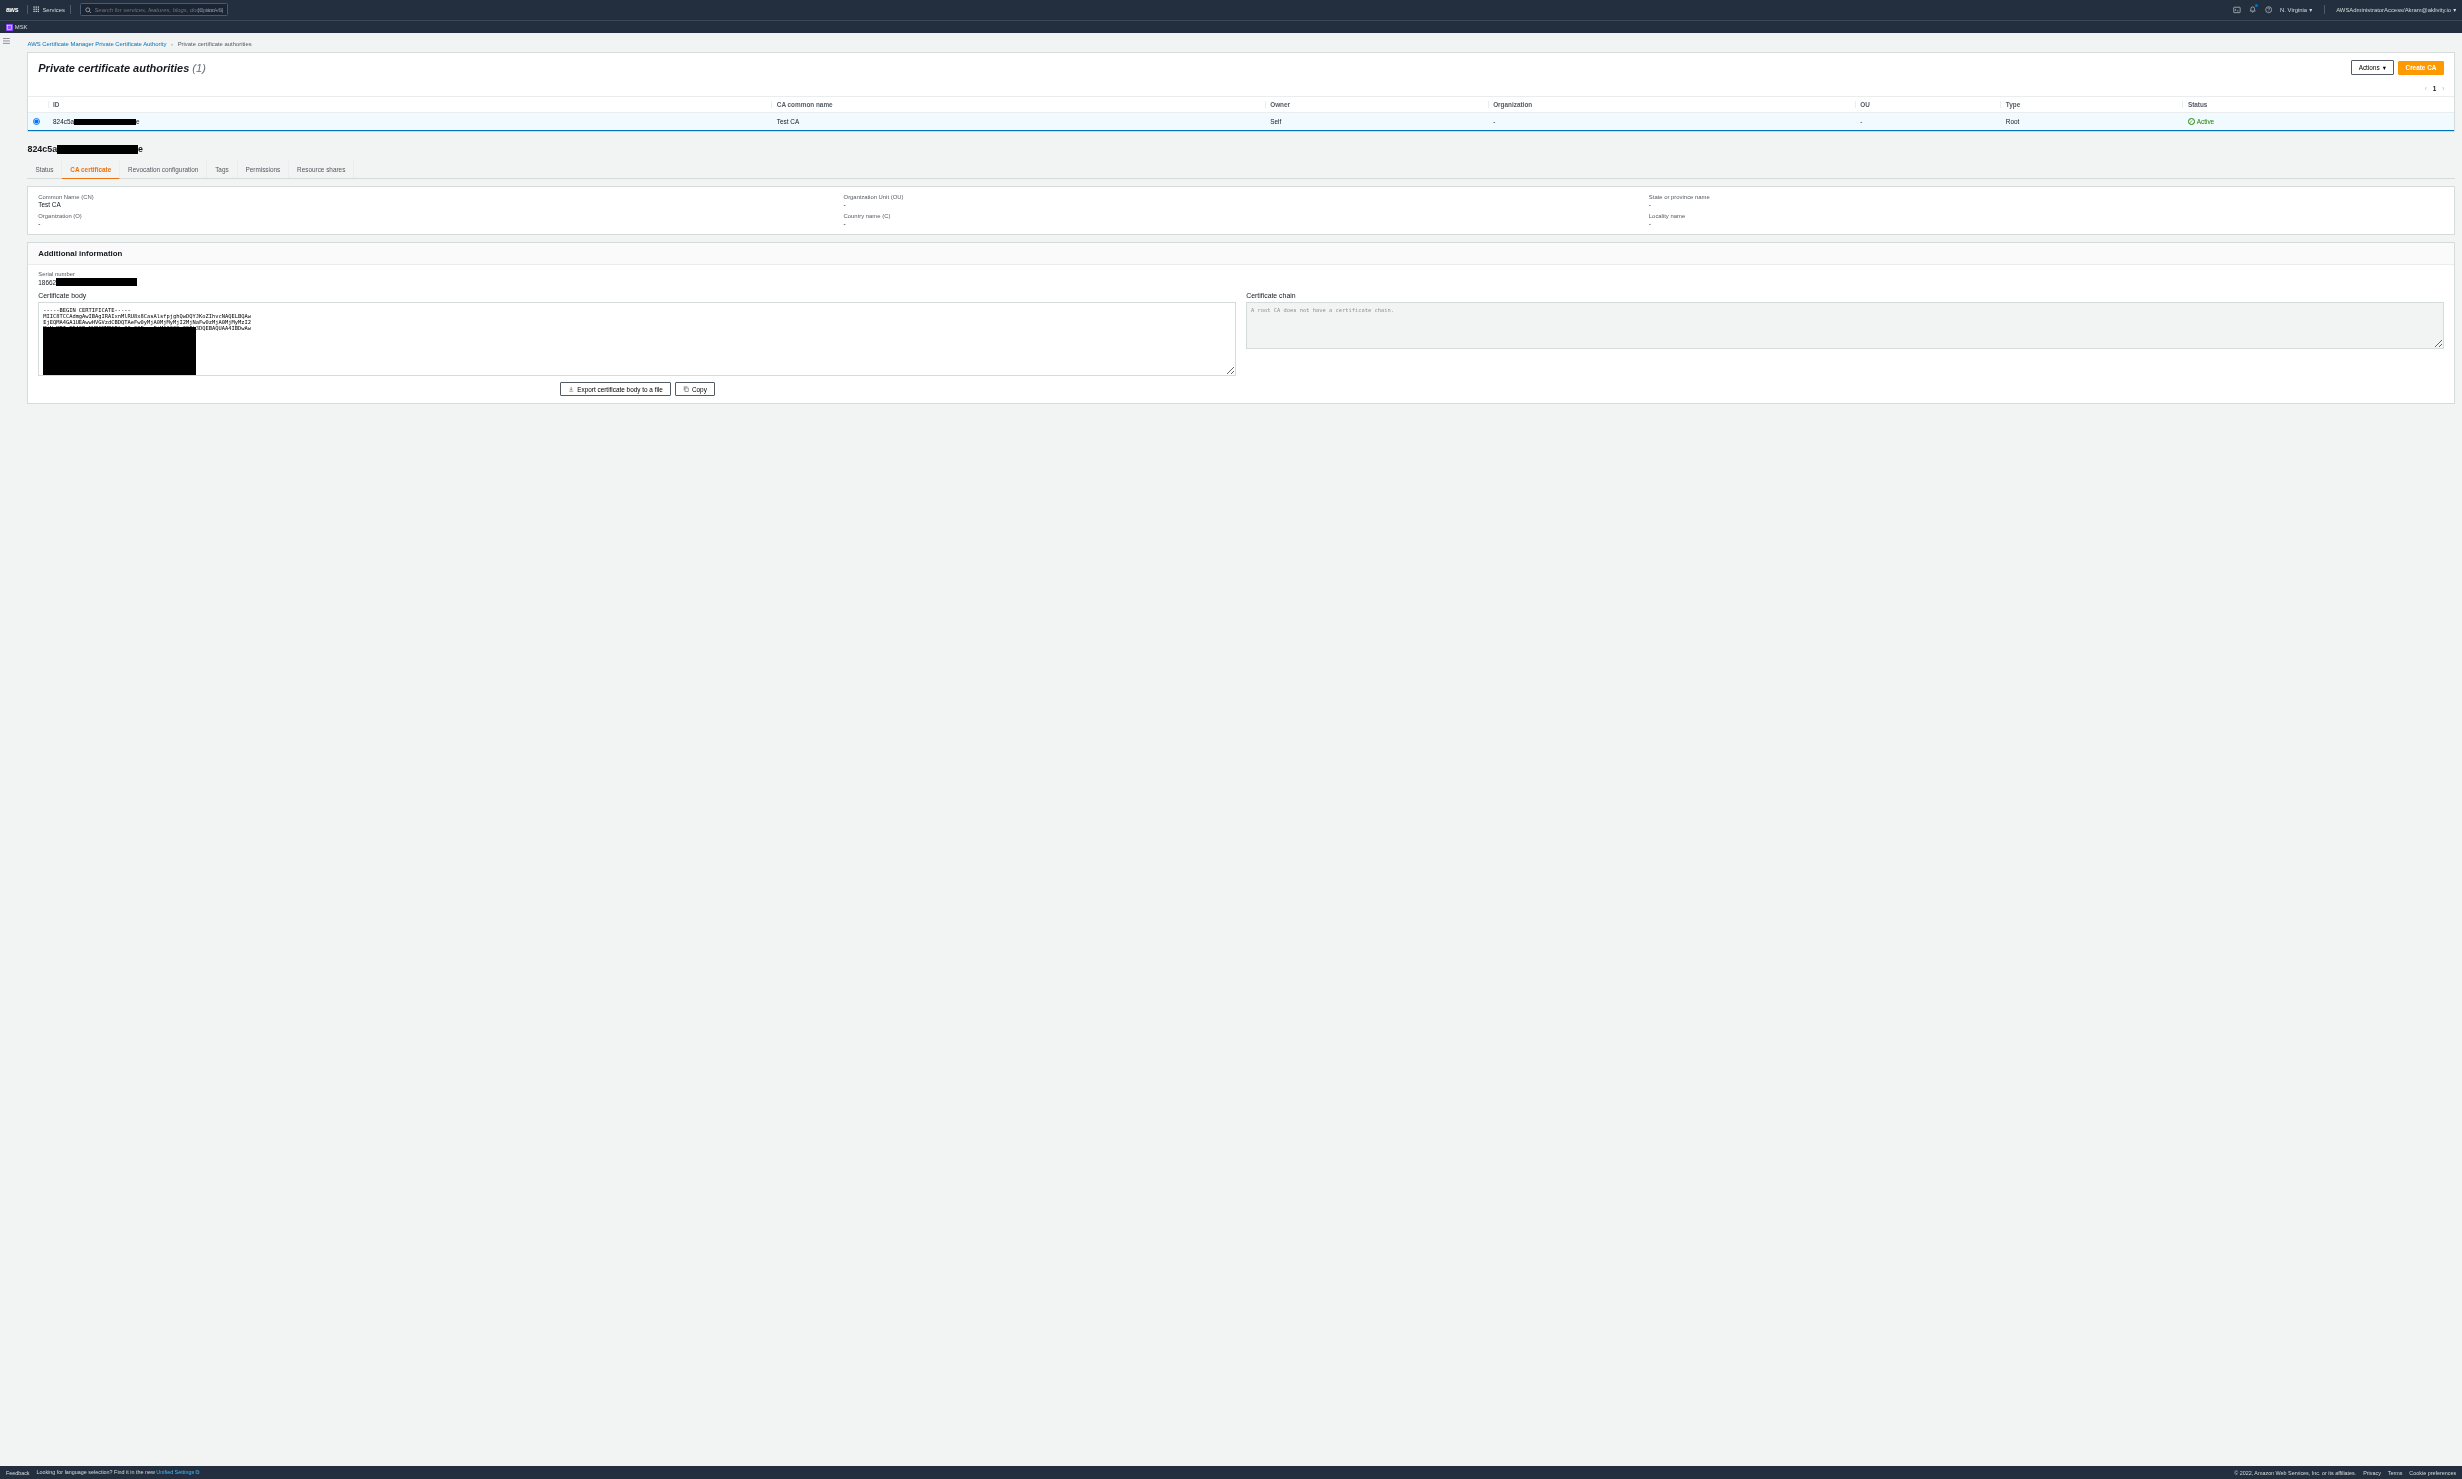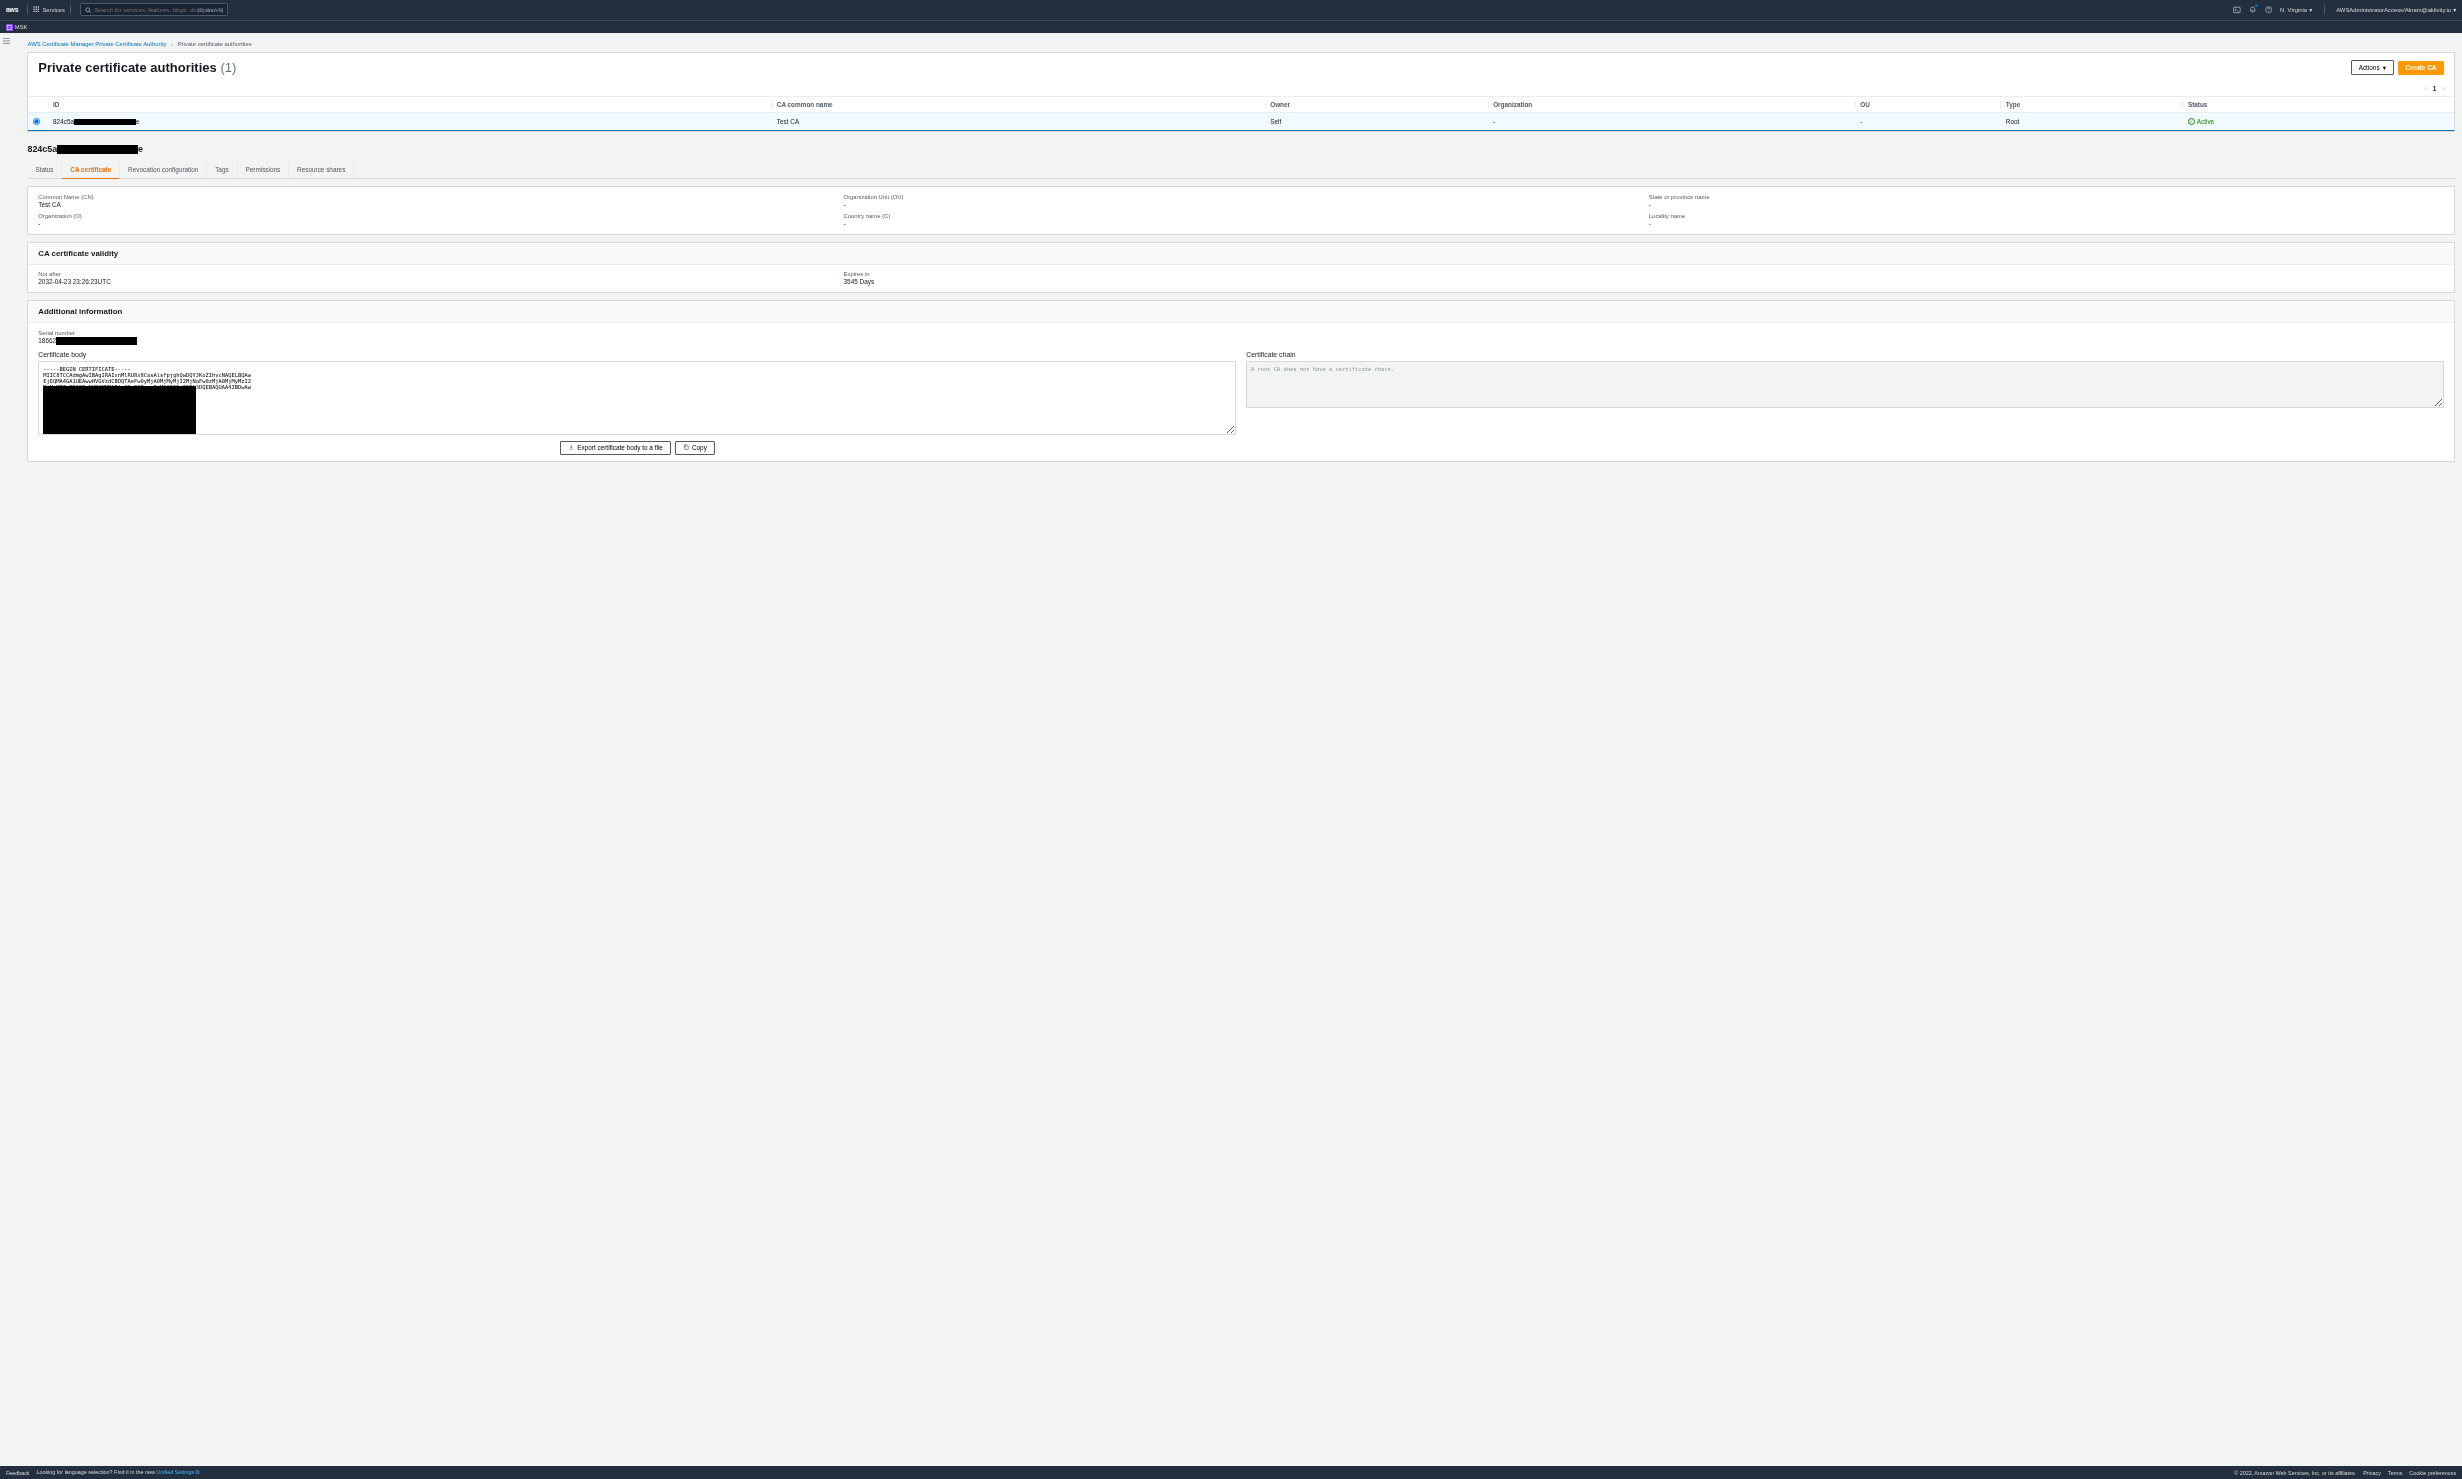--- a/index.html
+++ b/index.html
@@ -32,21 +32,21 @@
 
 
 .breadcrumb { font-size: 5.9px; padding: 3px 0 4.9px 9.8px; }
 .breadcrumb a { color: #0073bb; text-decoration: none; }
 .breadcrumb .sep { color: #879596; margin: 0 3px; }
 .breadcrumb .current { color: #545b64; }
 
 
 .panel { background: #fff; border: 0.5px solid #d5dbdb; margin: 0 0 6.9px 9.8px; }
 .panel-header { padding: 6.9px 9.8px; display: flex; align-items: center; justify-content: space-between; }
-.panel-header h2 { font-size: 13px; font-weight: 700; }
+.panel-header h2 { font-size: 11px; font-weight: 700; font-style: italic; }
 .panel-header .count { color: #687078; font-weight: 400; }
 .panel-header .actions { display: flex; gap: 3.9px; align-items: center; }
 .btn { border: 0.5px solid #545b64; background: #fff; padding: 2.5px 6.9px; font-size: 6.4px; border-radius: 1px; cursor: pointer; display: inline-flex; align-items: center; gap: 3px; }
 .btn-primary { background: #ff9900; border-color: #ff9900; color: #fff; font-weight: 700; }
 
 
 .pagination { display: flex; justify-content: flex-end; padding: 3px 9.8px 3.9px; align-items: center; gap: 5.9px; color: #545b64; }
 .pagination .page-num { font-weight: 700; color: #16191f; }
 .pagination .nav-arrow { cursor: pointer; color: #aab7b8; }
 
@@ -275,36 +275,20 @@
       <div>
         <div class="field-label">State or province name</div>
         <div class="field-value">-</div>
         <div style="height:4.9px"></div>
         <div class="field-label">Locality name</div>
         <div class="field-value">-</div>
       </div>
     </div>
   </div>
 
-  <div class="section">
-    <div class="section-header">
-        <h3>CA certificate validity</h3>
-      </div>
-    <div class="section-body grid3">
-      <div>
-        <div class="field-label">Not after</div>
-        <div class="field-value">2032-04-23 23:26:23UTC</div>
-      </div>
-      <div>
-        <div class="field-label">Expires in</div>
-        <div class="field-value">3545 Days</div>
-      </div>
-      <div></div>
-    </div>
-  </div>
 
   <div class="section">
     <div class="section-header">
         <h3>Additional information</h3>
       </div>
     <div class="section-body">
       <div class="field-label">Serial number</div>
       <div class="field-value serial-row">
           <span>18662</span>
           <span class="serial-redact"></span>

